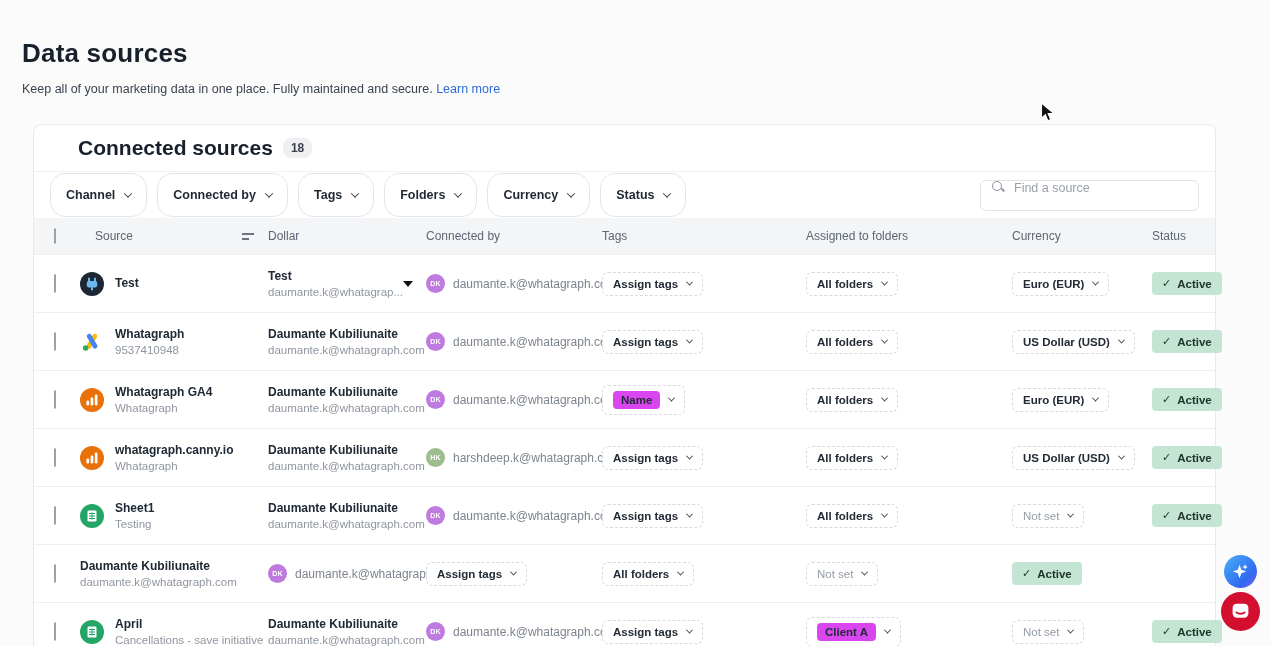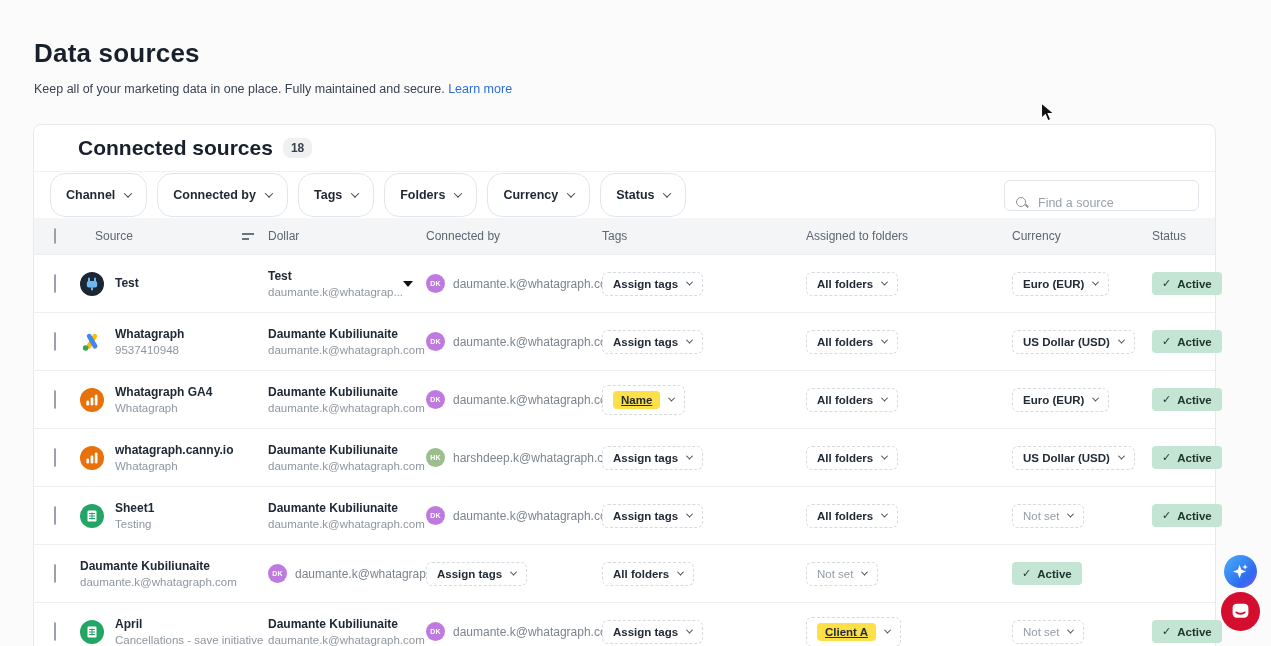--- a/index.html
+++ b/index.html
@@ -2,21 +2,21 @@
 <html><head>
 <meta charset="utf-8">
 <style>
   * { margin:0; padding:0; box-sizing:border-box; }
   body { background:#e9e9e9; }
   .app { position:relative; width:1271px; height:646px; background:#fbfbfb;
          overflow:hidden; font-family:"Liberation Sans", sans-serif; color:#202a36; }
 
   
   .page-head { display:flex; justify-content:space-between; align-items:flex-start;
-               padding:38px 55px 0 34px; }
+               padding:38px 55px 0 22px; }
   .page-title { font-size:26px; font-weight:bold; color:#18202b; letter-spacing:.2px; }
   .page-sub { margin-top:13px; font-size:12.5px; color:#3a4350; }
   .learn-more { color:#2f6bd8; cursor:pointer; text-decoration:none; }
   .credits { display:flex; align-items:center; gap:7px; margin-top:9px;
              font-size:12.5px; color:#4c5561; }
   .info-ic { display:inline-flex; align-items:center; justify-content:center;
              width:14px; height:14px; border:1px solid #7d848d; border-radius:50%;
              font-size:9px; color:#7d848d; font-weight:bold; font-family:"Liberation Serif",serif; }
   .credits-badge { background:#f0f0f0; border-radius:4px; padding:3px 9px;
                    font-size:12.5px; font-weight:bold; color:#1f2733; }
@@ -38,22 +38,22 @@
   .plus-ic::before { left:5px; top:0; width:1.6px; height:11px; }
   .plus-ic::after { left:0; top:5px; width:11px; height:1.6px; }
 
   
   .filters { display:flex; align-items:center; gap:10px; height:46px; padding:0 16px; }
   .pill { display:inline-flex; align-items:center; gap:10px; height:44px; padding:0 15px;
           background:#fff; border:1px solid #e2e5e9; border-radius:15px;
           font-size:12.5px; font-weight:bold; color:#1f2733; cursor:pointer; }
   .chev { display:inline-block; width:6px; height:6px; border-right:1.6px solid #39424e;
           border-bottom:1.6px solid #39424e; transform:rotate(45deg) translate(-1px,-1px); }
-  .search-box { margin-left:auto; display:flex; align-items:flex-end; gap:9px;
-                width:195px; height:31px; padding:0 11px;
+  .search-box { margin-left:auto; display:flex; align-items:flex-start; gap:9px;
+                width:219px; height:31px; padding:0 11px;
                 border:1px solid #e1e4e8; border-radius:6px; background:#fff; }
   .mag-ic { position:relative; width:13px; height:13px; flex:none; }
   .mag-ic::before { content:""; position:absolute; left:0; top:0; width:8px; height:8px;
                     border:1.5px solid #8d949d; border-radius:50%; }
   .mag-ic::after { content:""; position:absolute; left:8.5px; top:8.5px; width:4px;
                    height:1.5px; background:#8d949d; transform:rotate(45deg); }
   .search-box input { border:none; outline:none; background:transparent; width:100%;
                       font-size:12.5px; color:#394049; font-family:"Liberation Sans",sans-serif; }
   .search-box input::placeholder { color:#9aa1ab; }
 
@@ -87,21 +87,21 @@
             font-size:7px; font-weight:bold; display:flex; align-items:center;
             justify-content:center; letter-spacing:.3px; }
   .av-purple { background:#bf7ae0; }
   .av-green { background:#9cbd8c; }
 
   .ctl { display:inline-flex; align-items:center; gap:9px; padding:5px 10px;
          border:1px dashed #d6dade; border-radius:6px; font-size:11.5px;
          font-weight:bold; color:#222b36; cursor:pointer; background:#fff; }
   .ctl .chev { width:5px; height:5px; }
   .ctl.muted > .lbl { color:#959ca6; font-weight:normal; }
-  .chip { background:#fde047; border-radius:4px; padding:3px 8px;text-decoration:underline; }
+  .chip { background:#d946ef; border-radius:4px; padding:3px 8px; }
 
   .status-badge { display:inline-flex; align-items:center; gap:6px; background:#c4e5d3;
                   border-radius:4px; padding:5px 10px; font-size:11.5px; font-weight:bold;
                   color:#20362c; cursor:pointer; }
   .status-badge .ck { font-weight:normal; font-size:11px; }
 
   
   .fab { position:absolute; border-radius:50%; display:flex; align-items:center;
          justify-content:center; cursor:pointer; }
   .fab-ai { left:1224px; top:555px; width:33px; height:33px;

